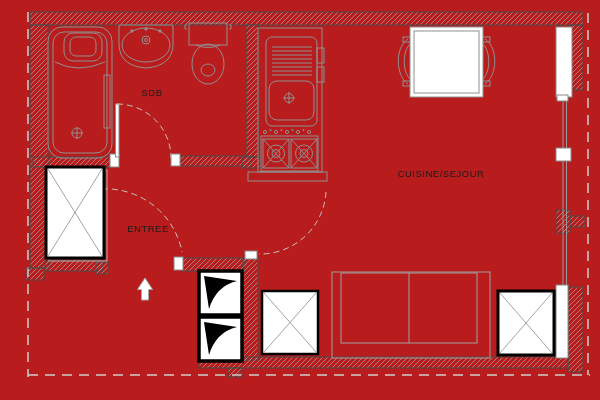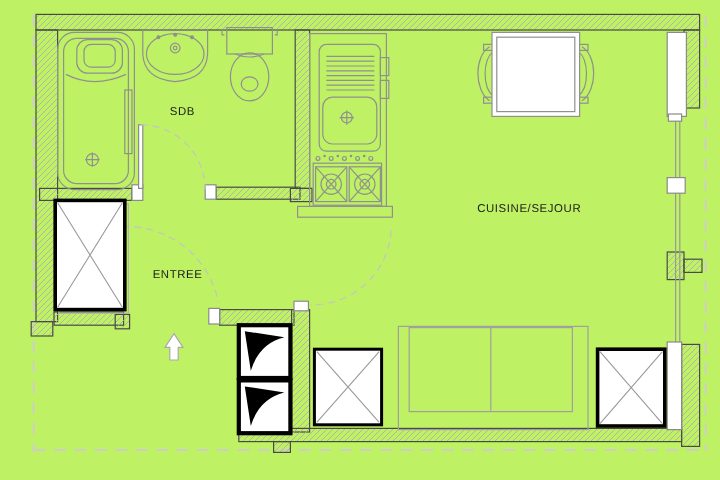--- a/index.html
+++ b/index.html
@@ -1,16 +1,16 @@
 <!DOCTYPE html>
 <html><head>
 <meta charset="utf-8">
 <style>
   html,body{margin:0;padding:0;background:#fff;}
-  #stage{position:relative;width:600px;height:400px;background:#bef264;overflow:hidden;
+  #stage{position:relative;width:600px;height:400px;background:#b91c1c;overflow:hidden;
          font-family:"Liberation Sans", sans-serif;}
   svg{position:absolute;left:0;top:0;}
   text{font-family:"Liberation Sans", sans-serif;fill:#1a1a1a;letter-spacing:0.5px;}
   .lbl{font-size:9.5px;}
 </style>
 </head>
 <body>
 
 <div id="stage">
 <svg width="600" height="400" viewBox="0 0 600 400">

